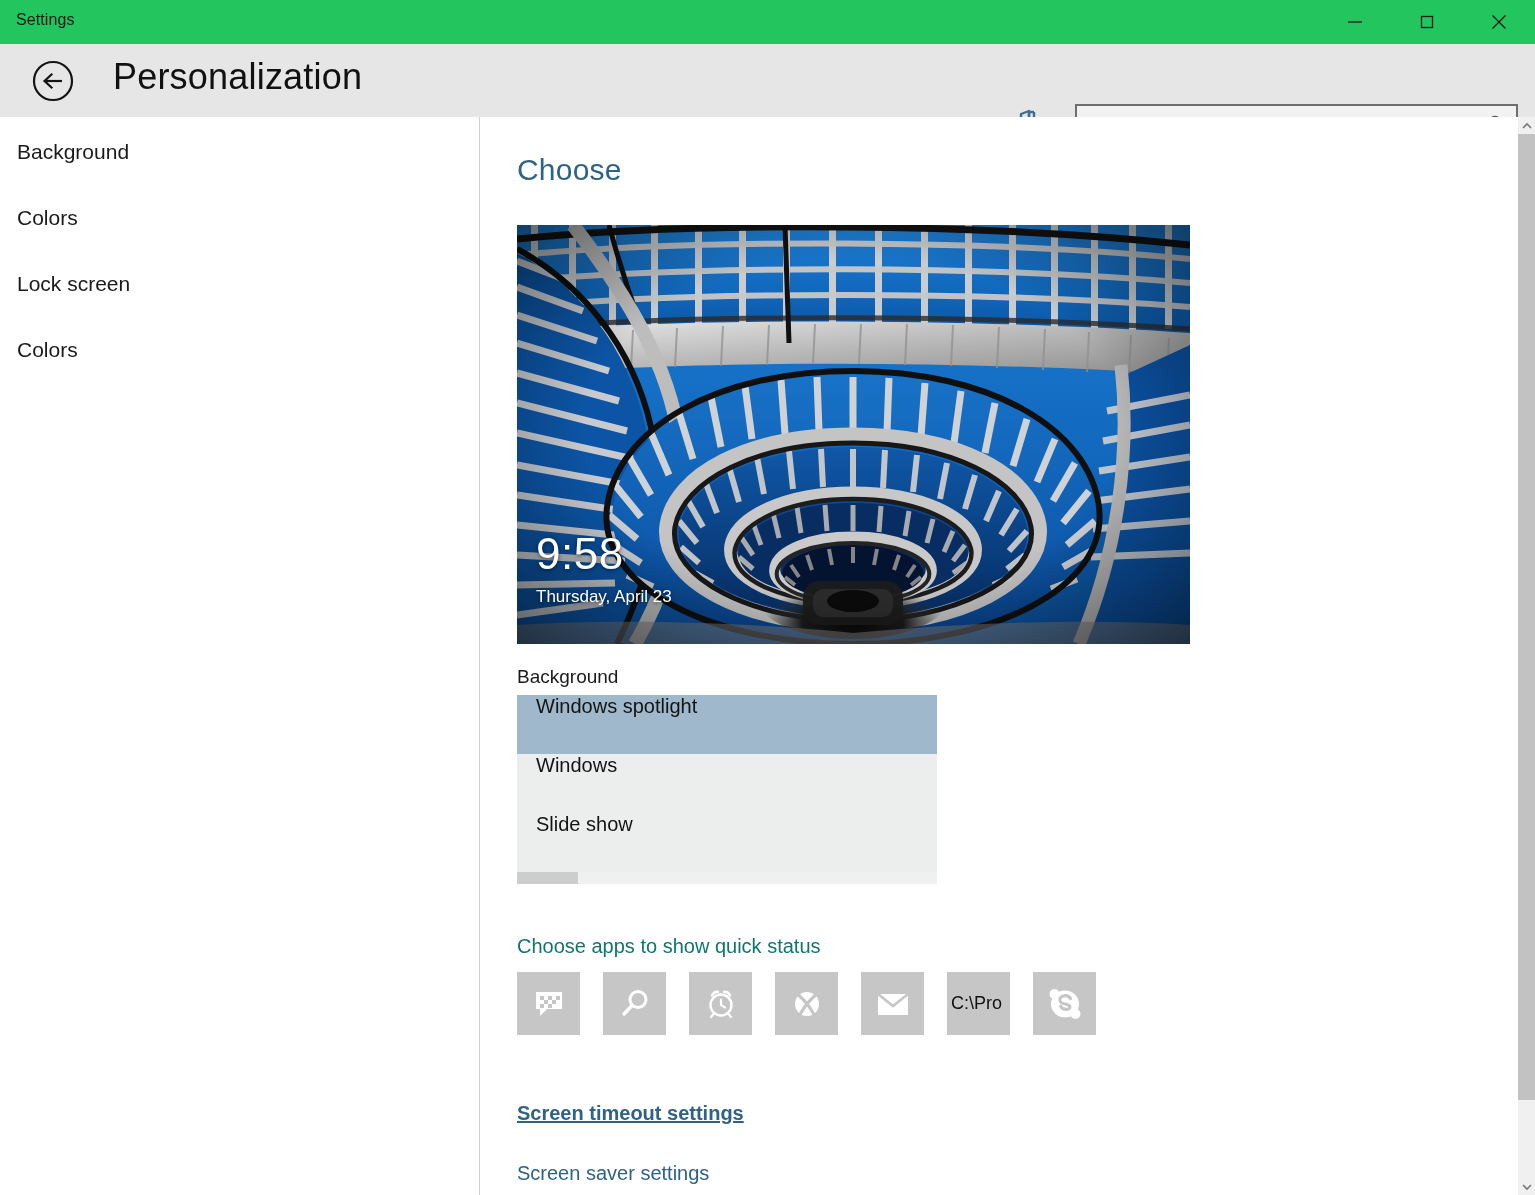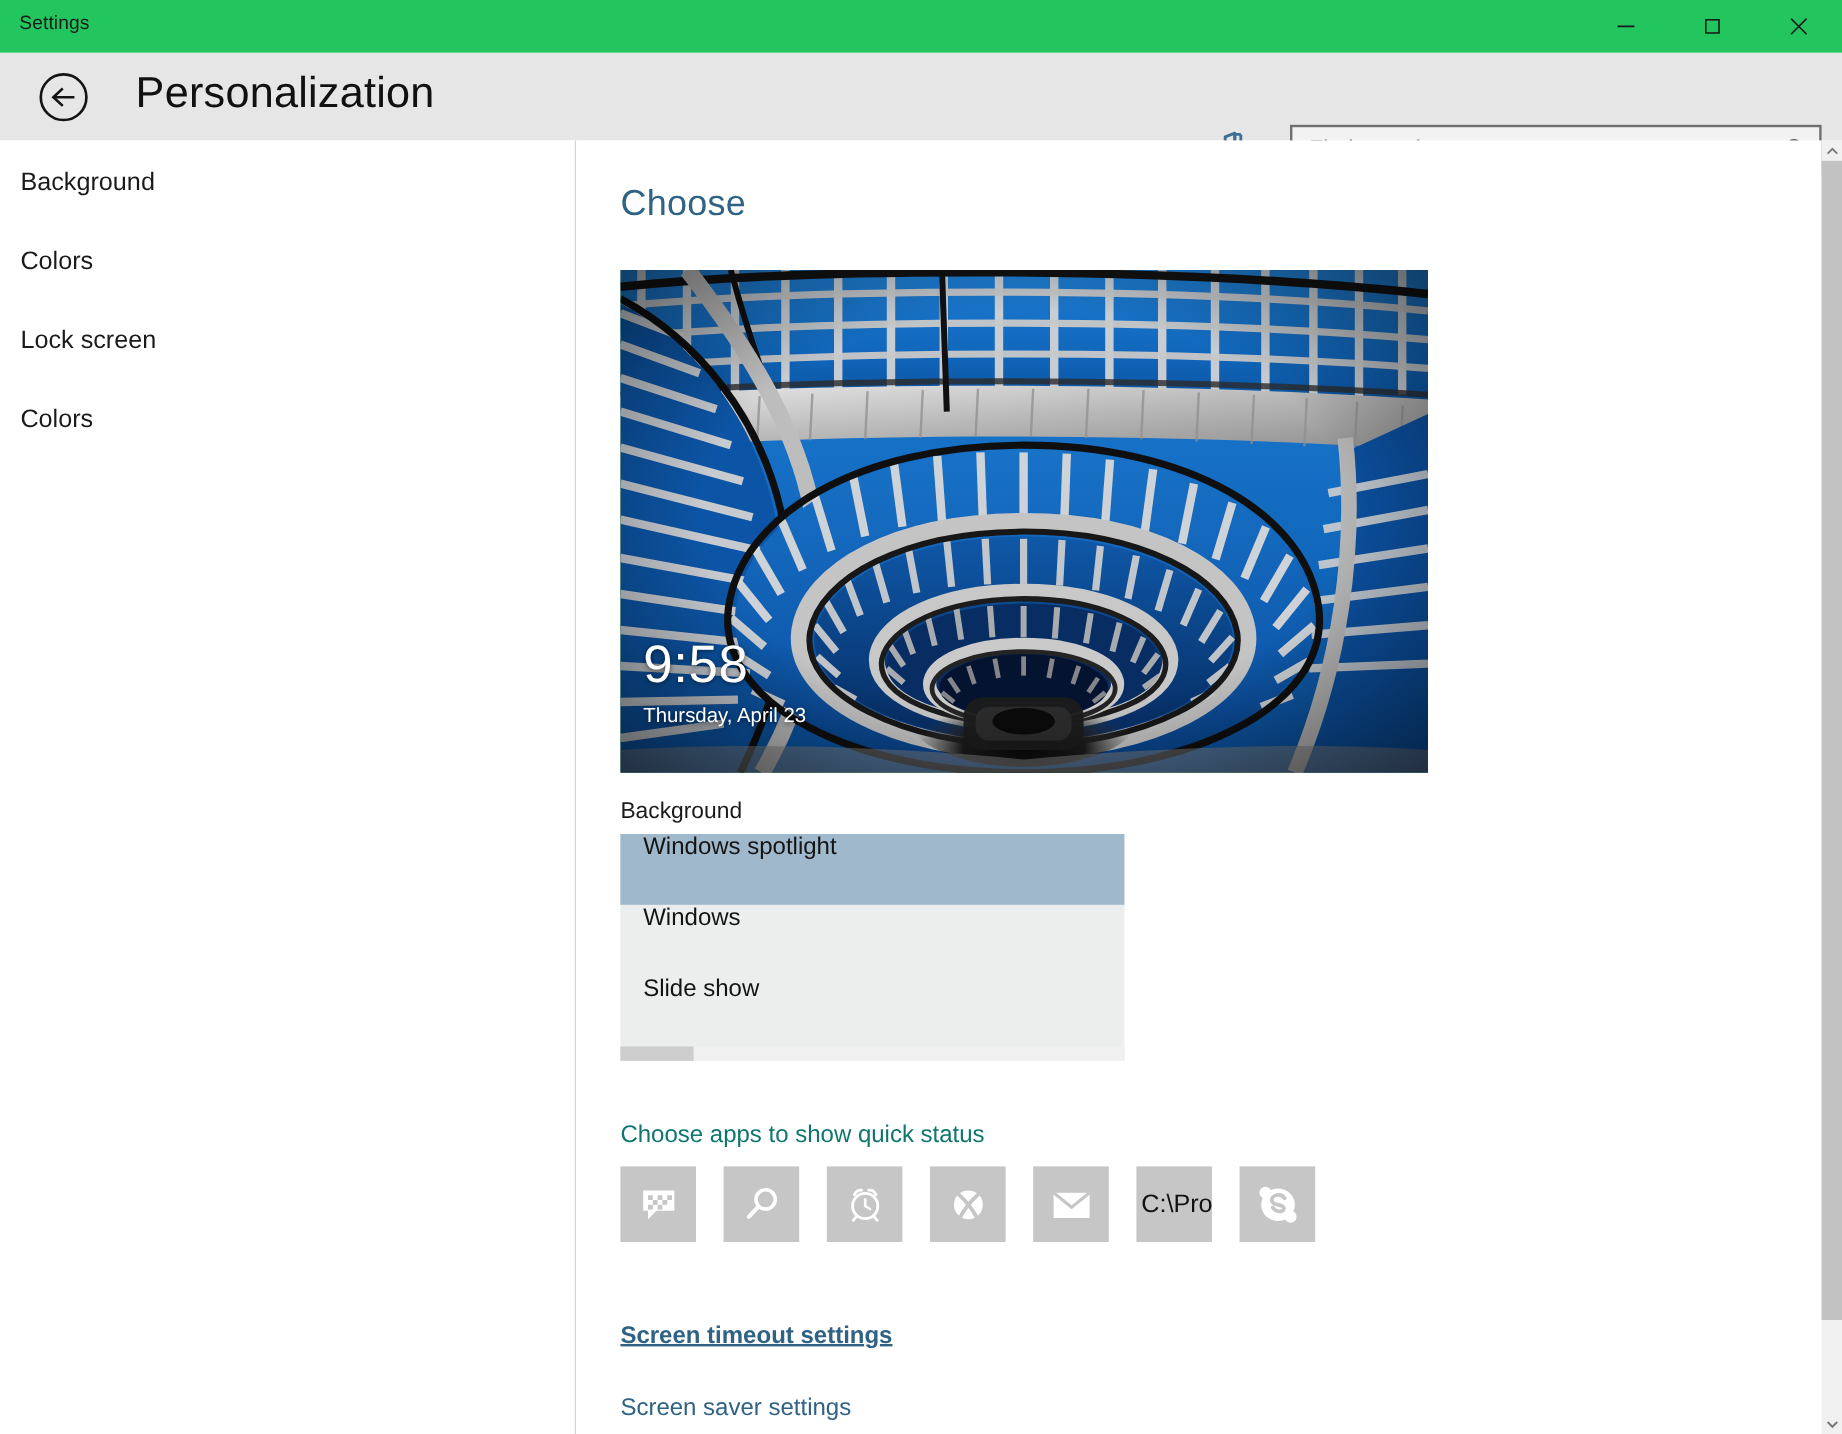--- a/index.html
+++ b/index.html
@@ -230,21 +230,21 @@
     width: 63px; height: 63px;
     background: #c6c6c6;
     display: flex;
     align-items: center;
     justify-content: center;
     cursor: default;
     overflow: hidden;
     position: relative;
   }
   .tile-text {
-    font-size: 21px;
+    font-size: 18px;
     font-weight: 300;
     color: #111;
     white-space: nowrap;
     position: absolute;
     left: 4px;
     text-align: right;
   }
 
   
   .link {

